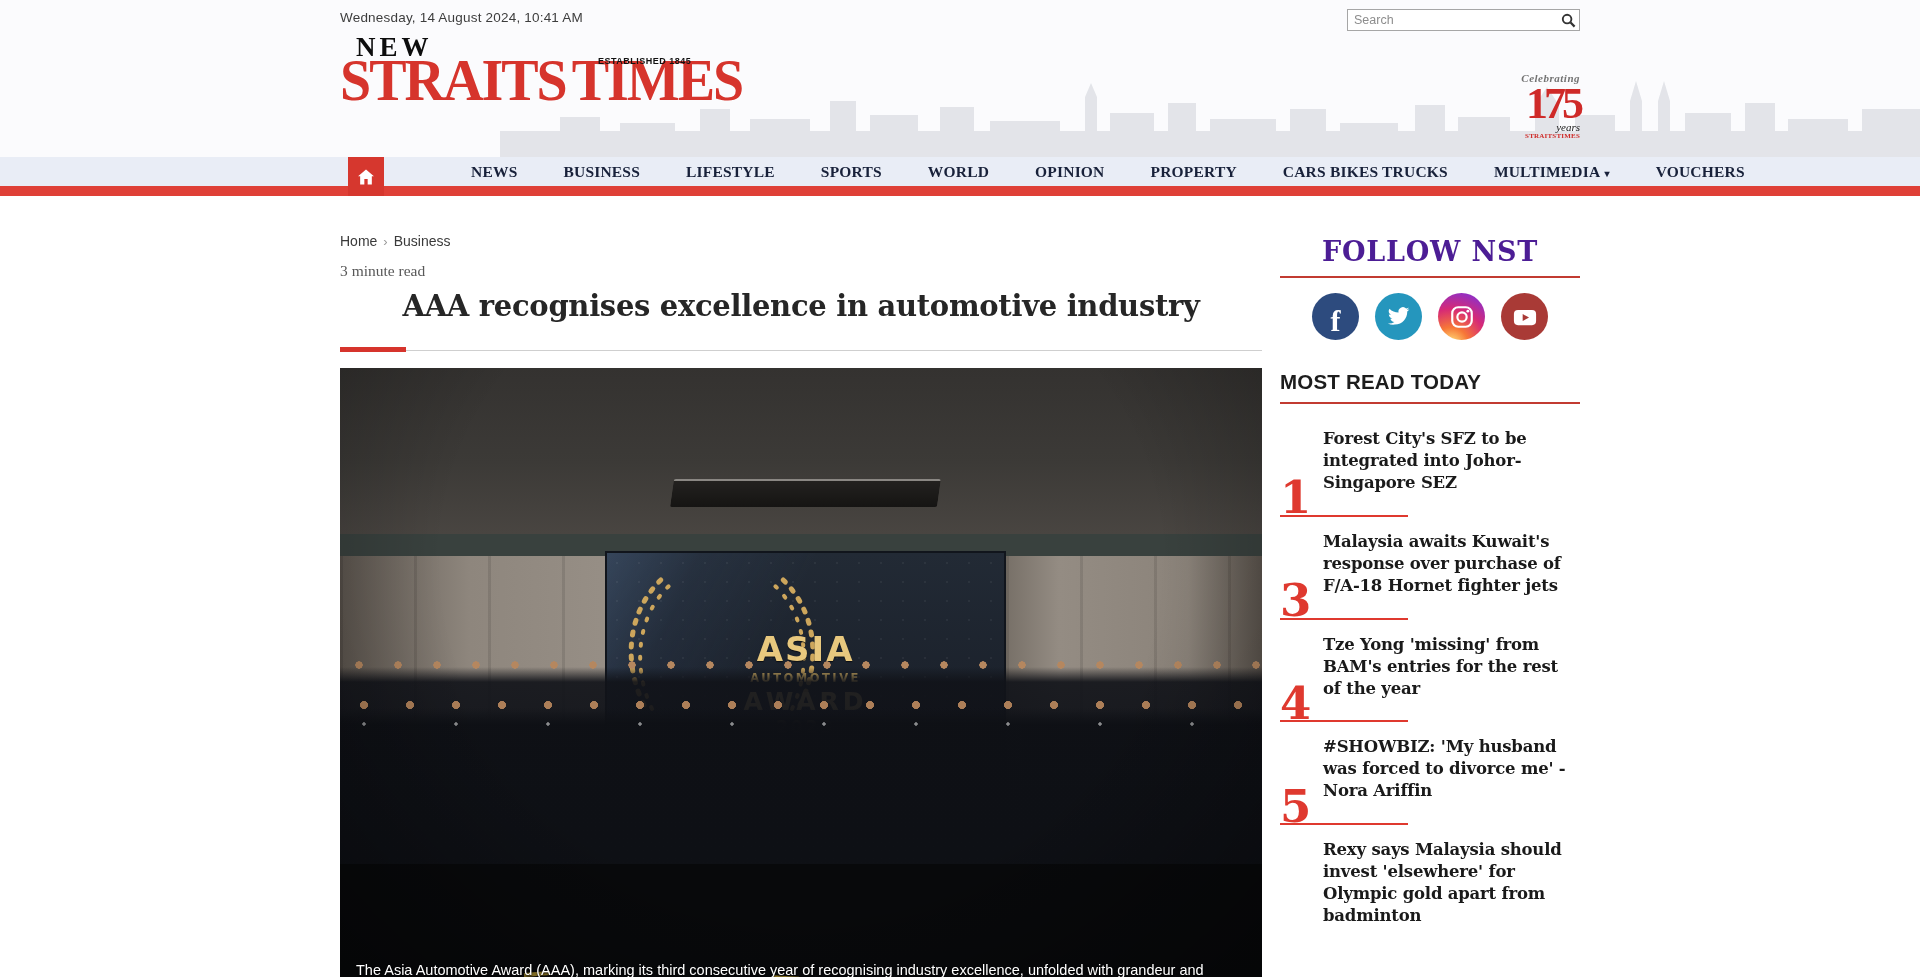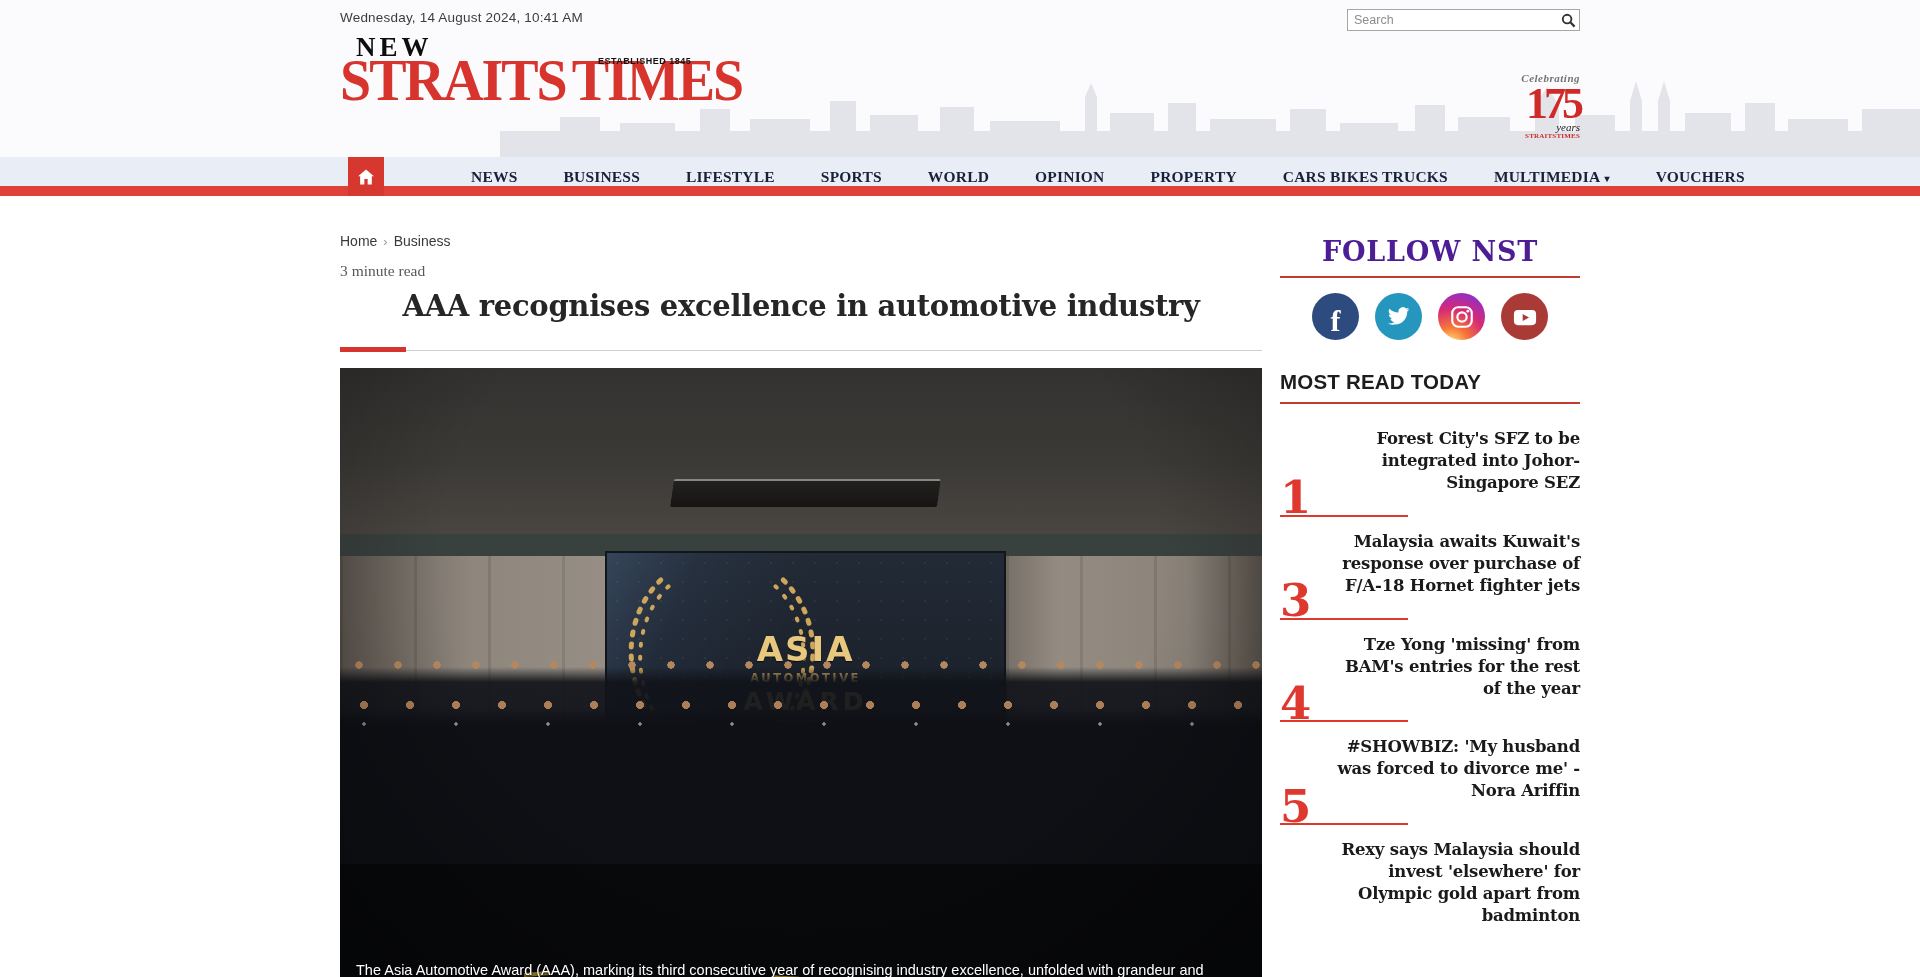--- a/index.html
+++ b/index.html
@@ -33,21 +33,21 @@
 
   .badge175 { position:absolute; right:0; top:37px; width:100px; height:72px; text-align:right;
               font-family:"Liberation Serif",serif; line-height:1; }
   .badge-celebrating { font-style:italic; font-weight:bold; font-size:11px; color:#737373; letter-spacing:.5px;margin-top:36px; }
   .badge-number { font-weight:bold; font-size:44px; color:#cf2a28; letter-spacing:-4px; margin-top:-2px; }
   .badge-years { font-style:italic; font-size:11px; color:#161616; margin-top:-4px; }
   .badge-brand { font-weight:bold; font-size:7px; color:#cf2a28; letter-spacing:.2px; }
 
   
   .navbar { position:relative; width:100%; height:29px; background:#e9edf6; }
-  .nav-inner { width:1240px; margin:0 auto; height:100%; position:relative; display:flex; align-items:flex-end; }
+  .nav-inner { width:1240px; margin:0 auto; height:100%; position:relative; display:flex; align-items:center; }
   .home-btn { position:absolute; left:8px; top:0; width:36px; height:39px; background:#d6372e; z-index:3;
               display:flex; align-items:center; justify-content:center; cursor:pointer; }
   .nav-items { display:flex; align-items:center; margin-left:108px; gap:0; }
   .nav-item { font-family:"Liberation Serif",serif; font-weight:bold; font-size:15.5px; color:#18213a;
               letter-spacing:.2px; padding:0 23px; cursor:pointer; white-space:nowrap; text-decoration:none; }
   .nav-item .arrow { font-size:10px; margin-left:4px; color:#18213a; }
   .red-bar { width:100%; height:10px; background:#df4037; }
 
   
   .content { width:1240px; margin:0 auto; display:flex; gap:18px; }
@@ -133,21 +133,21 @@
   .social.twitter { background:#2596bd; }
   .social.instagram { background:radial-gradient(circle at 28% 110%, #fdc468 10%, #f77737 28%, #d62976 58%, #962fbf 85%, #4f5bd5 110%); }
   .social.youtube { background:#a93a36; }
   .fb-f { color:#fff; font-family:"Liberation Serif",serif; font-weight:bold; font-size:30px; margin-top:8px; }
 
   .mostread-block { margin-top:30px; }
   .mostread-title { font-family:Liberation Sans, sans-serif; font-weight:bold; font-size:20.5px; color:#1d1d1d;
                     letter-spacing:.2px; }
   .mostread-underline { margin-top:8px; border-bottom:2px solid #c23b31; }
   .mostread-list { list-style:none; margin-top:24px; }
-  .mr-item { position:relative; padding-left:43px; margin-bottom:37px; min-height:44px; cursor:pointer;text-align:right; }
+  .mr-item { position:relative; padding-left:43px; margin-bottom:37px; min-height:44px; cursor:pointer; }
   .mr-title { font-family:"DejaVu Serif",serif; font-weight:bold; font-size:16.5px; line-height:1.33;
               color:#1a1a1a; letter-spacing:-.2px; }
   .mr-rank { position:absolute; left:0; bottom:-21px; font-family:"DejaVu Serif",serif; font-weight:bold;
              font-size:45px; line-height:.75; color:#df392f; }
   .mr-line { position:absolute; left:0; bottom:-23px; width:128px; border-bottom:2.5px solid #df392f; }
 </style>
 </head>
 <body>
 
 <div class="header">

